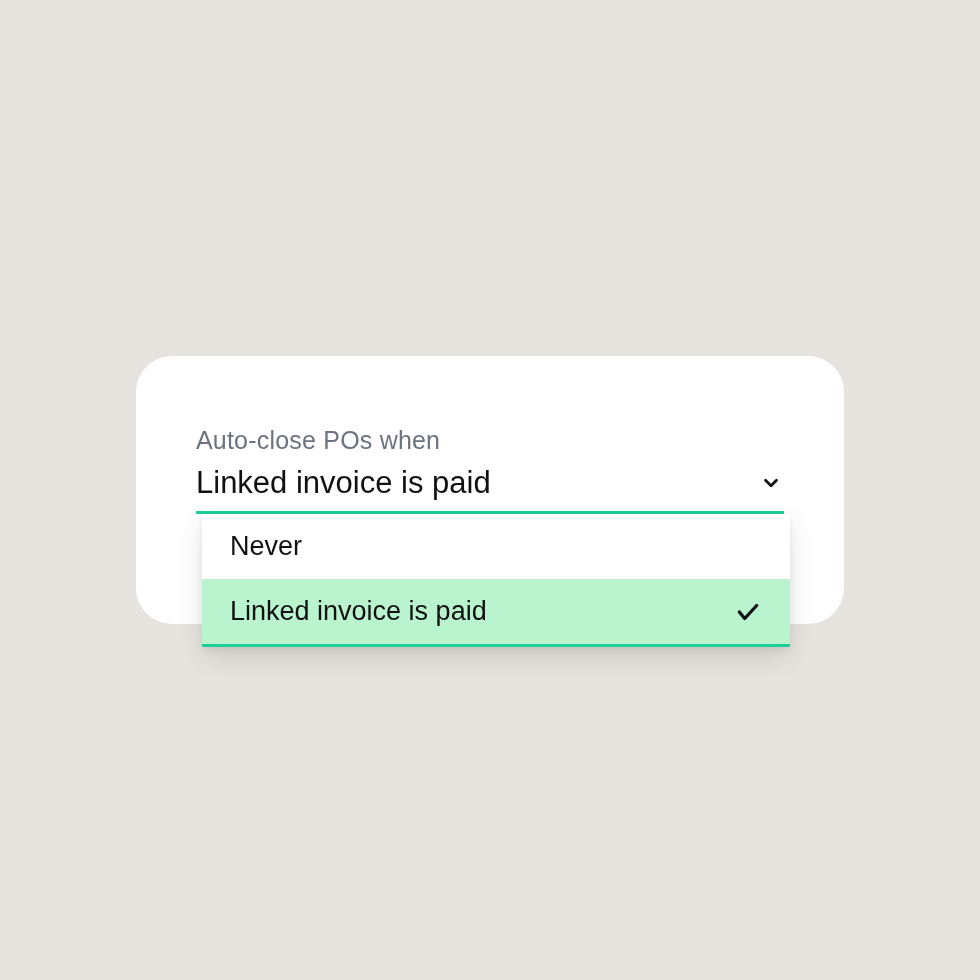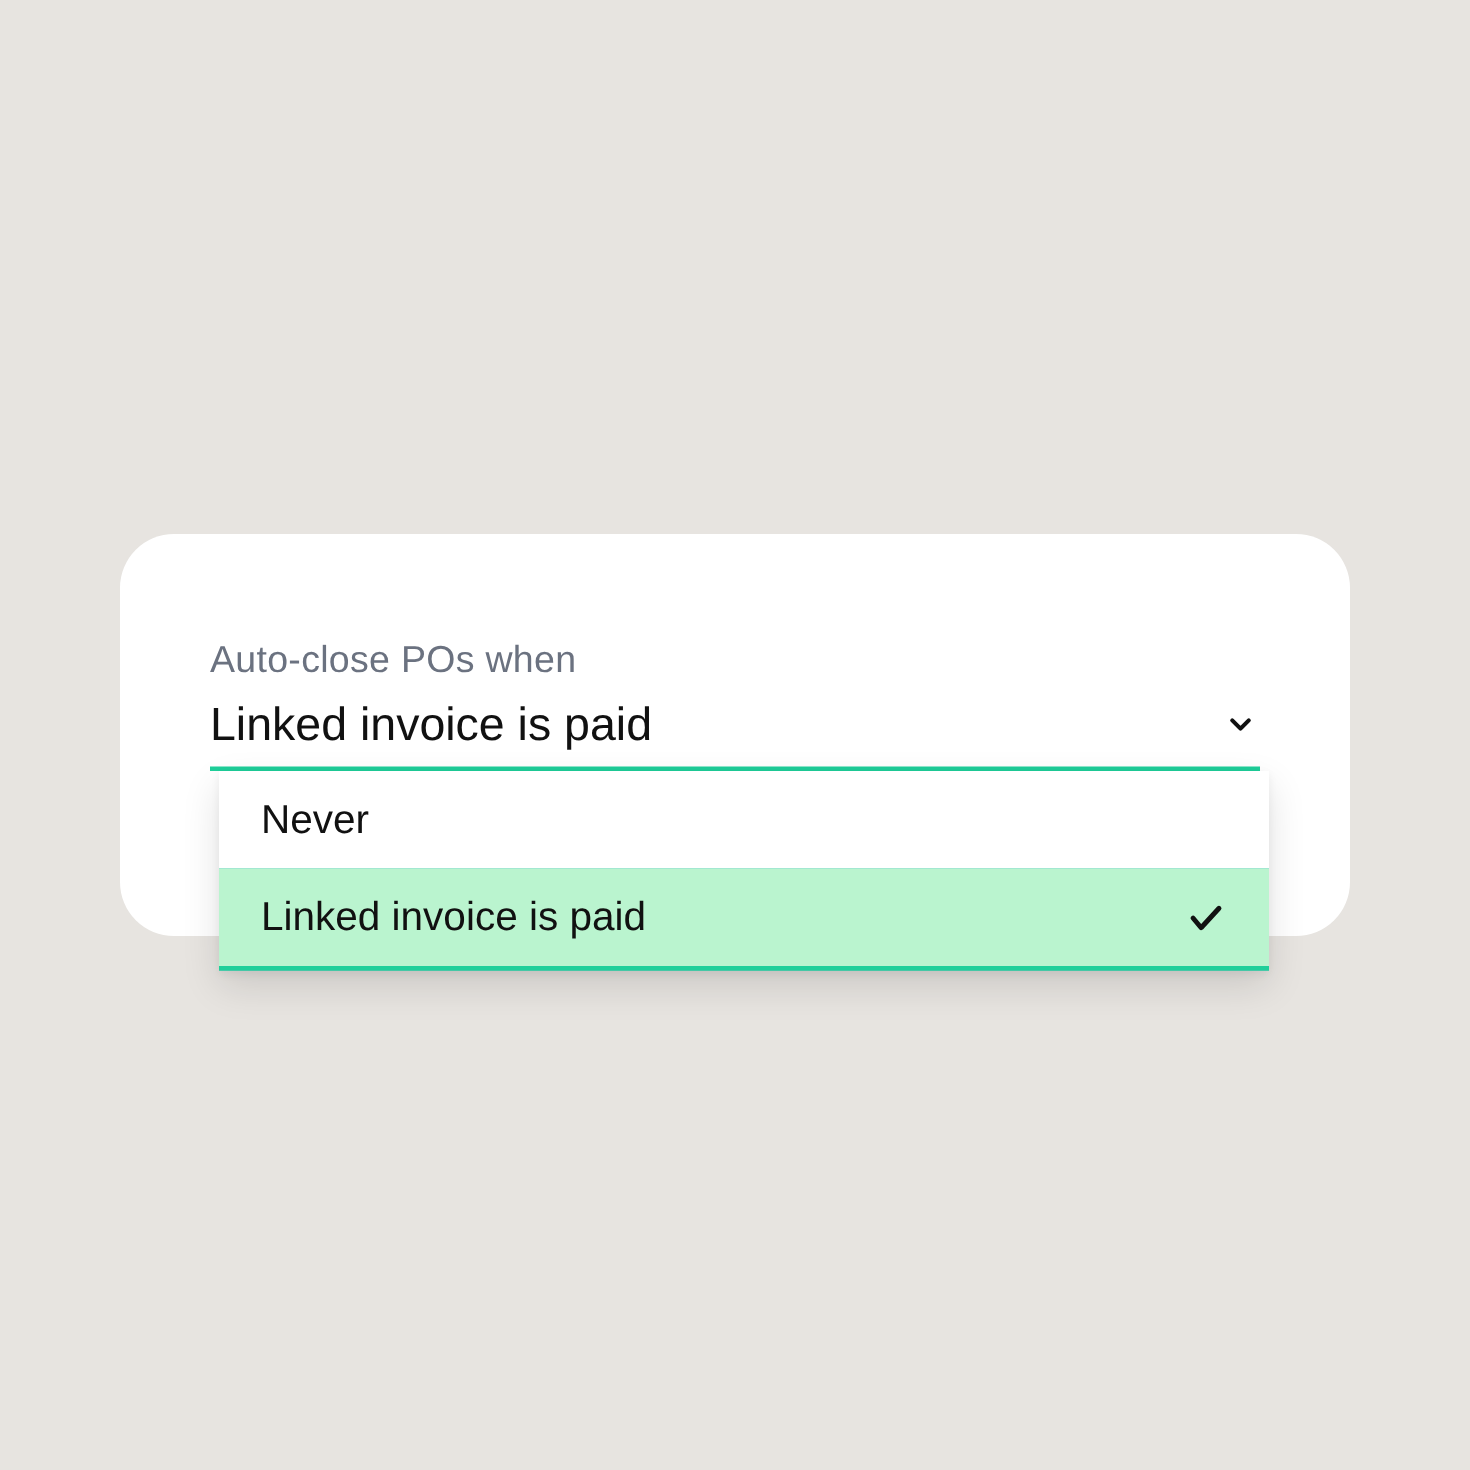--- a/index.html
+++ b/index.html
@@ -5,21 +5,21 @@
     * { box-sizing: border-box; margin: 0; padding: 0; }
     html, body { width: 980px; height: 980px; }
     body {
       background: #e7e4e0;
       font-family: -apple-system, BlinkMacSystemFont, "Segoe UI", Helvetica, Arial, sans-serif;
       display: flex;
       align-items: center;
       justify-content: center;
     }
     .card {
-      width: 820px;
+      width: 708px;
       background: #ffffff;
       border-radius: 36px;
       padding: 70px 60px 110px 60px;
       position: relative;
     }
     .field-label {
       color: #6b7280;
       font-size: 25px;
       font-weight: 400;
       margin-bottom: 10px;
@@ -43,21 +43,21 @@
       height: 26px;
       display: flex;
       align-items: center;
       justify-content: center;
     }
     .chevron svg { width: 22px; height: 22px; }
     .dropdown {
       position: absolute;
       left: 66px;
       right: 54px;
-      background: #14b8a6;
+      background: #0ea5e9;
       border-bottom: 3px solid #1fcf9a;
       box-shadow: 0 10px 24px rgba(0,0,0,0.12), 0 2px 6px rgba(0,0,0,0.06);
       margin-top: 0;
     }
     .option {
       display: flex;
       align-items: center;
       justify-content: space-between;
       padding: 17px 28px 17px 28px;
       font-size: 27px;

